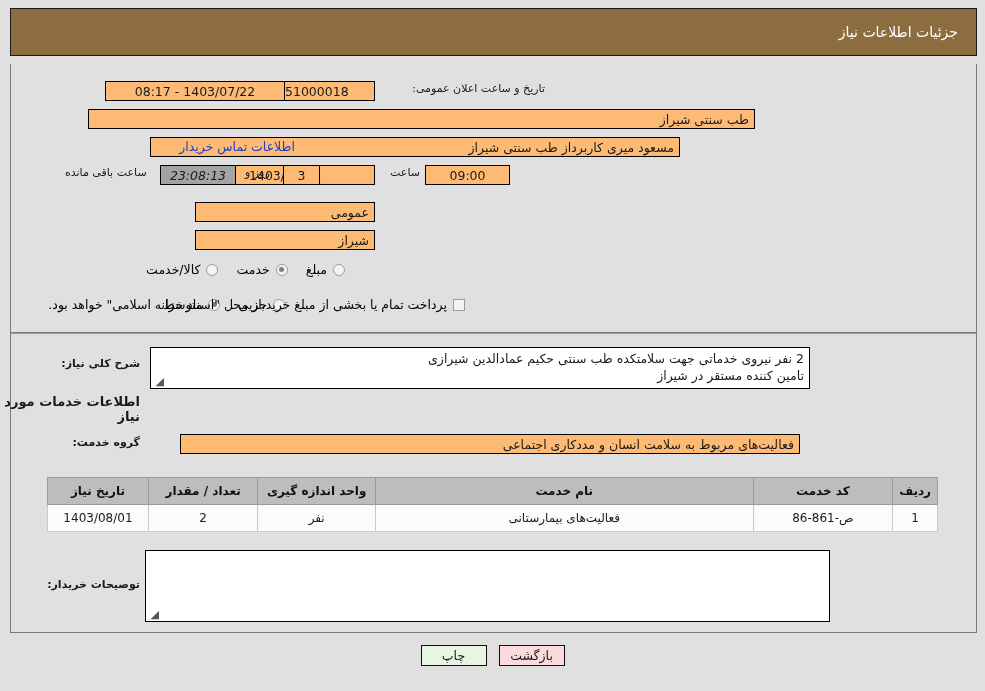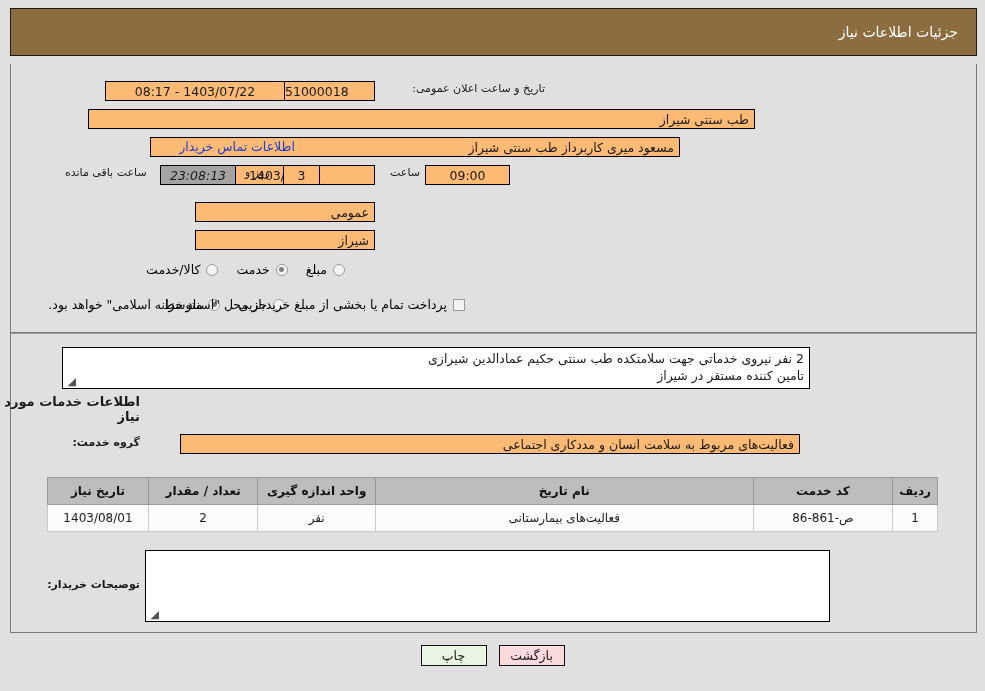--- a/index.html
+++ b/index.html
@@ -346,39 +346,39 @@
   <div class="row radio-group" style="right:520px; top:297px; z-index:2;">
     <span class="chk"></span>
     <span class="radio-lbl" style="margin-left:0;">پرداخت تمام یا بخشی از مبلغ خرید،از محل "اسناد خزانه اسلامی" خواهد بود.</span>
   </div>
 
   <div class="panel2"></div>
 
   <div class="row" style="right:845px; top:357px; z-index:2;">
     <span class="lbl lbl-bold">شرح کلی نیاز:</span>
   </div>
-  <div class="ta" style="position:absolute; right:175px; top:347px; width:748px; height:42px; z-index:2;">
+  <div class="ta" style="position:absolute; right:175px; top:347px; width:660px; height:42px; z-index:2;">
     <div>2 نفر نیروی خدماتی جهت سلامتکده طب سنتی حکیم عمادالدین شیرازی</div>
     <div>تامین کننده مستقر در شیراز</div>
     <span class="grip">◢</span>
   </div>
 
   <div class="sec-title" style="right:845px; top:394px; z-index:2;">اطلاعات خدمات مورد نیاز</div>
 
   <div class="row" style="right:845px; top:436px; z-index:2;">
     <span class="lbl lbl-bold">گروه خدمت:</span>
   </div>
   <div class="fld right" style="position:absolute; right:185px; top:434px; width:620px; z-index:2;">فعالیت‌های مربوط به سلامت انسان و مددکاری اجتماعی</div>
 
   <table class="tbl">
     <thead>
       <tr>
         <th style="width:42px;">ردیف</th>
         <th style="width:140px;">کد خدمت</th>
-        <th style="width:380px;">نام تاریخ</th>
+        <th style="width:380px;">نام خدمت</th>
         <th style="width:118px;">واحد اندازه گیری</th>
         <th style="width:110px;">تعداد / مقدار</th>
         <th style="width:101px;">تاریخ نیاز</th>
       </tr>
     </thead>
     <tbody>
       <tr>
         <td>1</td>
         <td>ص-861-86</td>
         <td>فعالیت‌های بیمارستانی</td>

